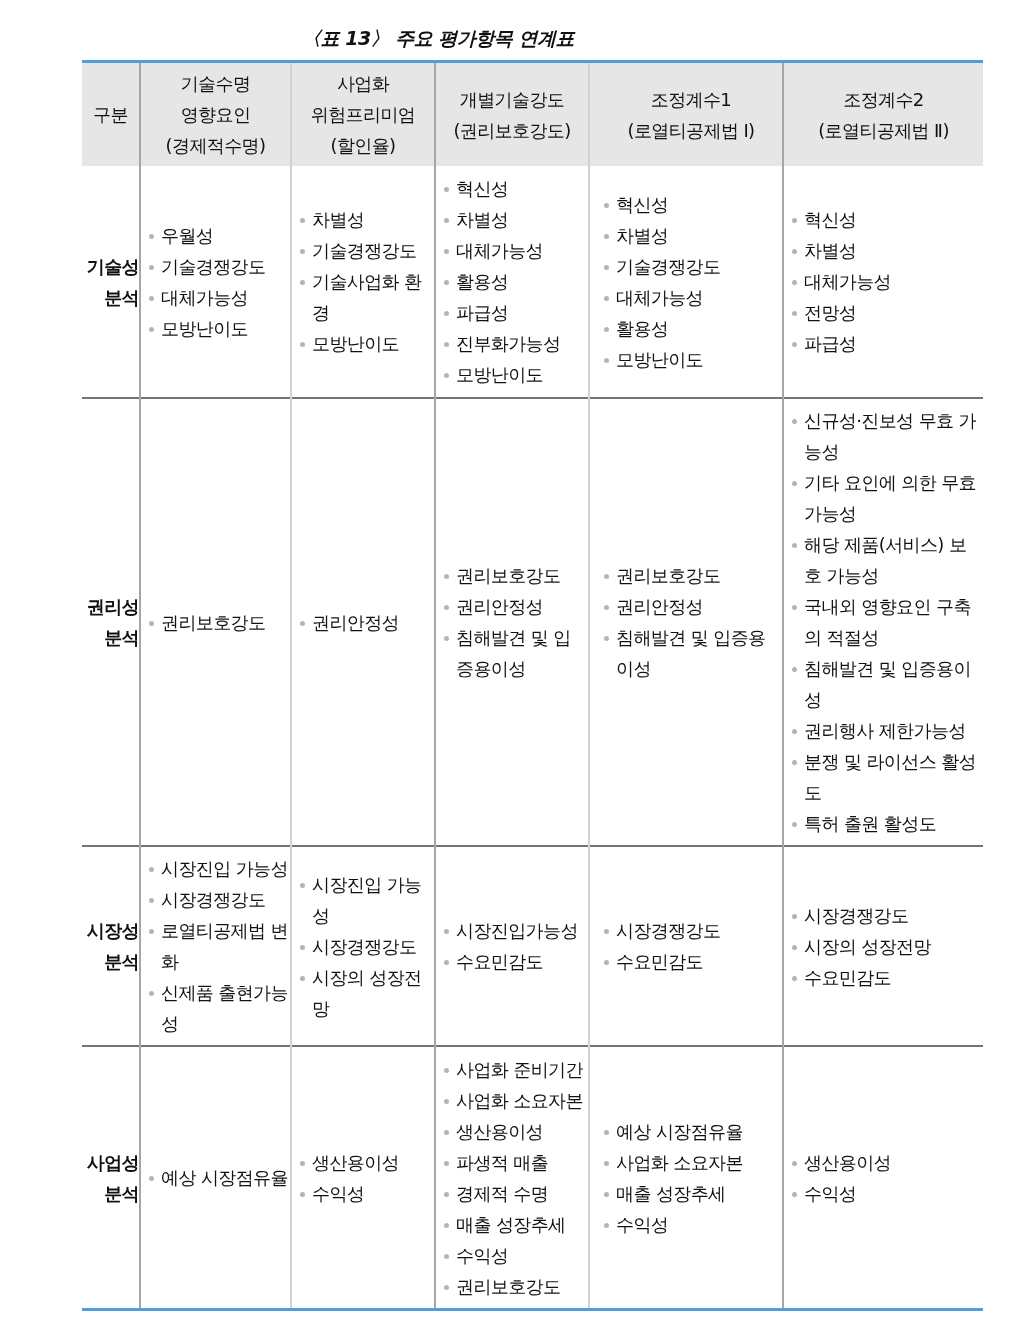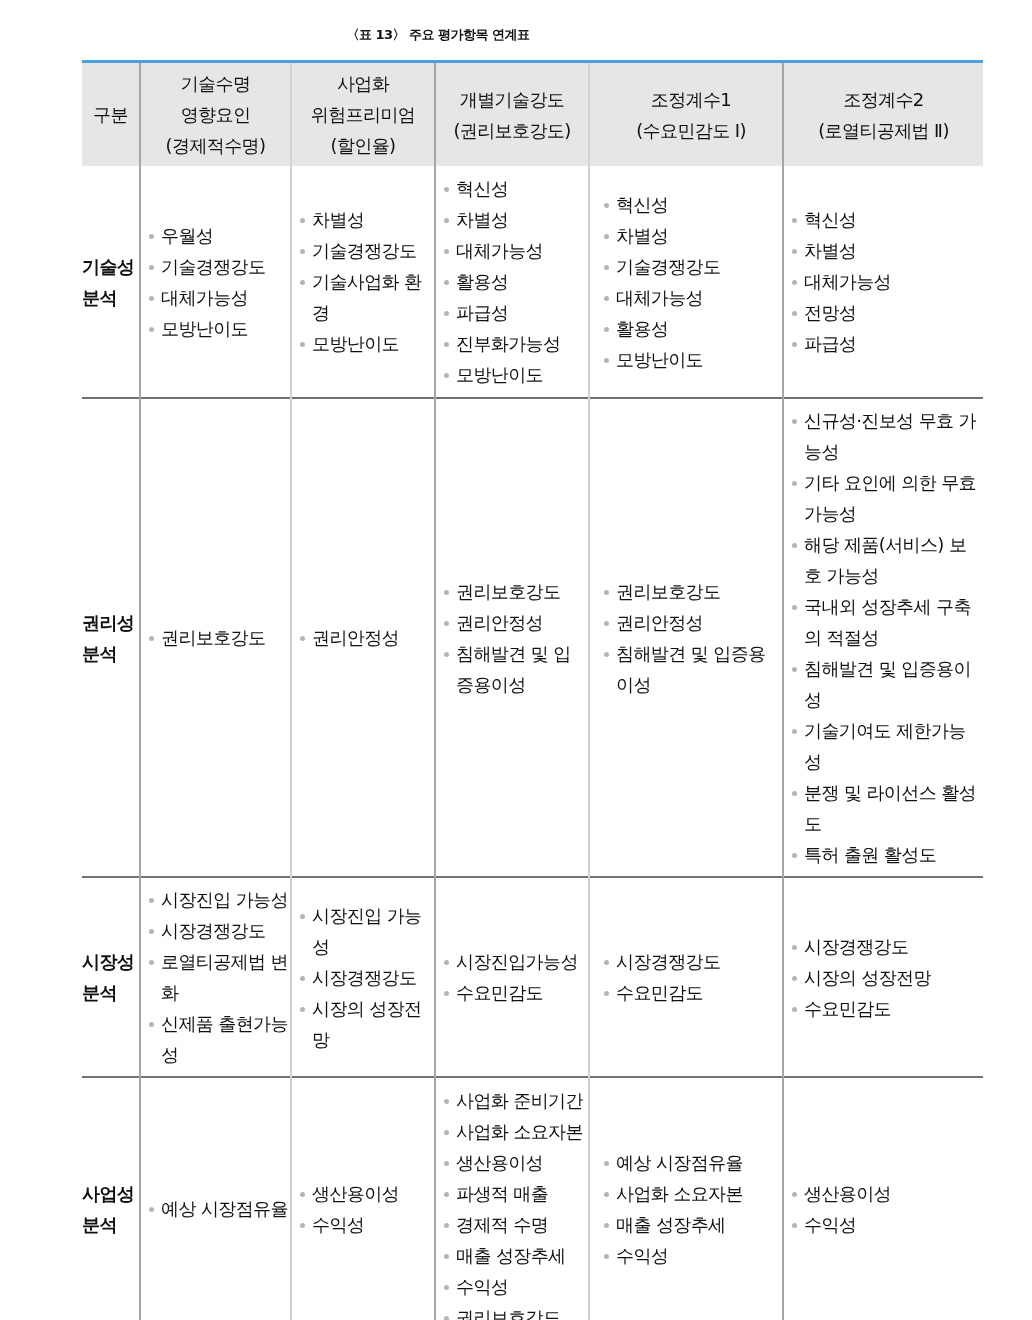--- a/index.html
+++ b/index.html
@@ -1,36 +1,36 @@
 <!DOCTYPE html>
 <html><head>
   <meta charset="utf-8">
   <style>
     html, body { margin: 0; padding: 0; background: #ffffff; }
     body { width: 1032px; height: 1320px; position: relative; font-family: "DejaVu Sans", "Liberation Sans", sans-serif; color: #1a1a1a; }
-    .caption { position: absolute; top: 26px; left: 0; width: 876px; text-align: center; font-size: 13px; font-weight: bold; letter-spacing: -0.5px; color: #111; }
+    .caption { position: absolute; top: 26px; left: 0; width: 876px; text-align: center; font-size: 19px; font-weight: bold; letter-spacing: -0.5px; color: #111; font-style: italic; }
     table.main { position: absolute; left: 82px; top: 60px; width: 901px; border-collapse: collapse; table-layout: fixed; border-top: 3px solid #4d9fe0; border-bottom: 3px solid #4d9fe0; }
     table.main col.c0 { width: 58px; }
     table.main col.c1 { width: 151px; }
     table.main col.c2 { width: 144px; }
     table.main col.c3 { width: 154px; }
     table.main col.c4 { width: 194px; }
     table.main col.c5 { width: 200px; }
     th { background: #e6e6e6; font-weight: normal; font-size: 18px; line-height: 31px; text-align: center; vertical-align: middle; padding: 0 2px; height: 103px; letter-spacing: -0.6px; color: #111; }
     td { font-size: 18px; line-height: 31px; vertical-align: middle; padding: 6px 0 6px 6px; letter-spacing: -0.6px; color: #111; }
     th, td { border-left: 2px solid #a6a6a6; border-right: 2px solid #a6a6a6; }
     th:first-child, td:first-child { border-left: none; }
     th:last-child, td:last-child { border-right: none; }
     td.c1, th.c1 { border-right-color: #d2d2d2; }
     td.c2, th.c2 { border-left-color: #d2d2d2; }
     td.c3, th.c3 { border-right-color: #d2d2d2; }
     td.c4, th.c4 { border-left-color: #d2d2d2; padding-left: 12px; }
     tr.body-row td { border-top: 2px solid #737373; }
     tr.body-row:first-of-type td { border-top: none; }
-    td.cat { font-weight: bold; text-align: left; padding: 0; font-size: 18px; line-height: 31px; }
+    td.cat { font-weight: bold; text-align: right; padding: 0; font-size: 18px; line-height: 31px; }
     ul.items { list-style: none; margin: 0; padding: 0; }
     ul.items li { position: relative; padding-left: 14px; }
     ul.items li::before { content: ""; position: absolute; left: 2px; top: 14px; width: 5px; height: 5px; border-radius: 50%; background: #b5b5b5; }
     .r1 td { height: 219px; }
     .r2 td { height: 427px; }
     .r3 td { height: 156px; }
     .r4 td { height: 249px; }
   </style>
 </head>
 <body>
@@ -60,21 +60,21 @@
         <div>사업화</div>
         <div>위험프리미엄</div>
         <div>(할인율)</div>
       </th>
       <th class="c3">
         <div>개별기술강도</div>
         <div>(권리보호강도)</div>
       </th>
       <th class="c4">
         <div>조정계수1</div>
-        <div>(수요민감도 Ⅰ)</div>
+        <div>(로열티공제법 Ⅰ)</div>
       </th>
       <th class="c5">
         <div>조정계수2</div>
         <div>(로열티공제법 Ⅱ)</div>
       </th>
     </tr>
   </thead>
   <tbody id="tbody">
 
   <tr class="body-row r1">
@@ -156,23 +156,23 @@
             <li>권리보호강도</li>
             <li>권리안정성</li>
             <li>침해발견 및 입증용이성</li>
           </ul>
         </td>
         <td class="c5">
           <ul class="items">
             <li>신규성·진보성 무효 가능성</li>
             <li>기타 요인에 의한 무효 가능성</li>
             <li>해당 제품(서비스) 보호  가능성</li>
-            <li>국내외 성장추세 구축의 적절성</li>
+            <li>국내외 영향요인 구축의 적절성</li>
             <li>침해발견 및 입증용이성</li>
-            <li>기술기여도 제한가능성</li>
+            <li>권리행사 제한가능성</li>
             <li>분쟁 및 라이선스 활성도</li>
             <li>특허 출원 활성도</li>
           </ul>
         </td>
       </tr>
       <tr class="body-row r3">
         <td class="cat c0">
           <div>시장성</div>
           <div>분석</div>
         </td>

